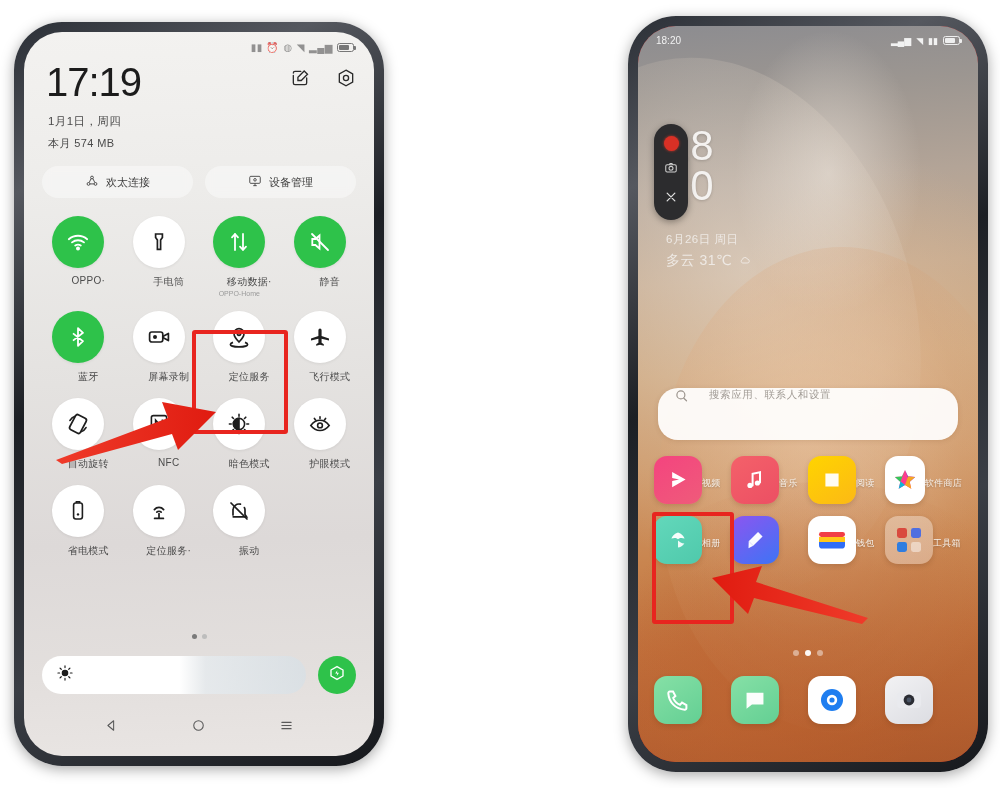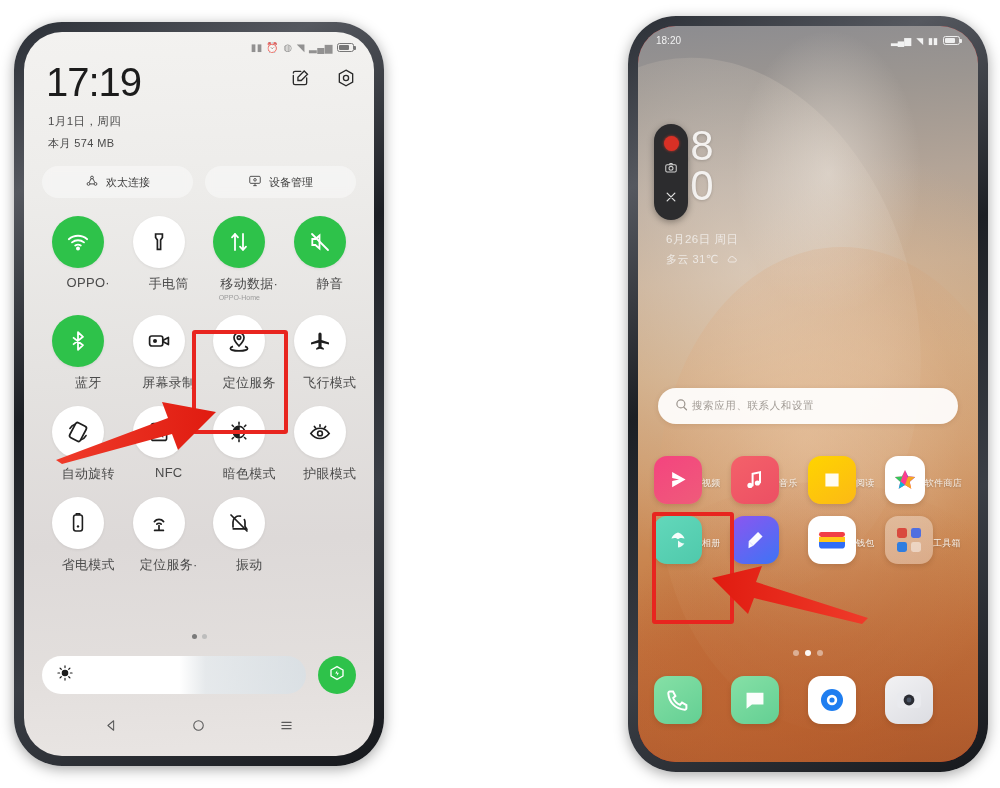--- a/index.html
+++ b/index.html
@@ -74,21 +74,21 @@
   .tiles { position:absolute; left:14px; right:14px; top:184px; display:flex; flex-wrap:wrap; }
   .tile { width:25%; display:flex; flex-direction:column; align-items:center; margin-bottom:14px; position:relative; }
   .tile .knob {
     width:52px;height:52px;border-radius:50%;
     display:flex;align-items:center;justify-content:center;
     background:#ffffff; box-shadow:0 1px 3px rgba(0,0,0,.07);
   }
   .tile.on .knob { background:#2ec24a; }
   .tile .knob svg { width:24px; height:24px; }
   .tile .lbl {
-    margin-top:7px; font-size:13px; color:#4b4b4b;
+    margin-top:7px; font-size:10px; color:#4b4b4b;
     filter:blur(.45px); letter-spacing:.3px; text-align:center; white-space:nowrap;margin-left:20px;
   }
   .tile .sub { font-size:7px; color:#9a9a9a; filter:blur(.6px); margin-top:1px; }
 
   .page-dots-l { position:absolute; left:0; width:100%; top:602px; display:flex; justify-content:center; gap:5px; }
   .pd { width:5px;height:5px;border-radius:50%;background:#bdbdbd; }
   .pd.on { background:#7a7a7a; }
 
   .bright-row { position:absolute; left:18px; right:18px; top:624px; display:flex; align-items:center; gap:12px; }
   .bright-slider {
@@ -138,26 +138,26 @@
   .sb-batt.w { border-color:#eee; }
   .sb-batt.w:after{background:#eee;}
   .sb-batt.w i{background:#eee;}
 
   .lock-clock {
     position:absolute; left:28px; top:100px;
     color:#f4f2f0; font-size:42px; font-weight:300; line-height:.96;
     letter-spacing:1px; text-shadow:0 1px 3px rgba(0,0,0,.18);
   }
   .lock-date { position:absolute; left:28px; top:206px; color:#eee9e4; font-size:11.5px; filter:blur(.4px); letter-spacing:.5px;}
-  .lock-weather { position:absolute; left:28px; top:226px; color:#eee9e4; font-size:11px; filter:blur(.4px); letter-spacing:.5px; display:flex; align-items:center; gap:7px;}
+  .lock-weather { position:absolute; left:28px; top:226px; color:#eee9e4; font-size:14px; filter:blur(.4px); letter-spacing:.5px; display:flex; align-items:center; gap:7px;}
 
   .searchbar {
-    position:absolute; left:20px; right:20px; top:362px; height:36px;
+    position:absolute; left:20px; right:20px; top:362px; height:52px;
     border-radius:20px; background:rgba(255,255,255,.92);
-    display:flex; align-items:center; padding-left:16px; gap:3px;
+    display:flex; padding-left:16px; gap:20px;
     box-shadow:0 1px 5px rgba(120,70,30,.16);
   }
   .searchbar svg{width:15px;height:15px;}
   .search-ph { font-size:10.5px; color:#a09a94; filter:blur(.55px); letter-spacing:.6px; }
 
   .apps { position:absolute; left:16px; right:16px; top:430px; }
   .app-row { display:flex; }
   .app { width:25%; display:flex; flex-direction:row; align-items:center; margin-bottom:12px; }
   .app-ic { width:48px;height:48px;border-radius:13px; display:flex;align-items:center;justify-content:center; box-shadow:0 2px 5px rgba(90,50,20,.2); position:relative; overflow:hidden;}
   .app-lbl { margin-top:6px; font-size:9px; color:#f6f0ea; filter:blur(.5px); letter-spacing:.3px; white-space:nowrap; text-shadow:0 1px 2px rgba(0,0,0,.25);}

